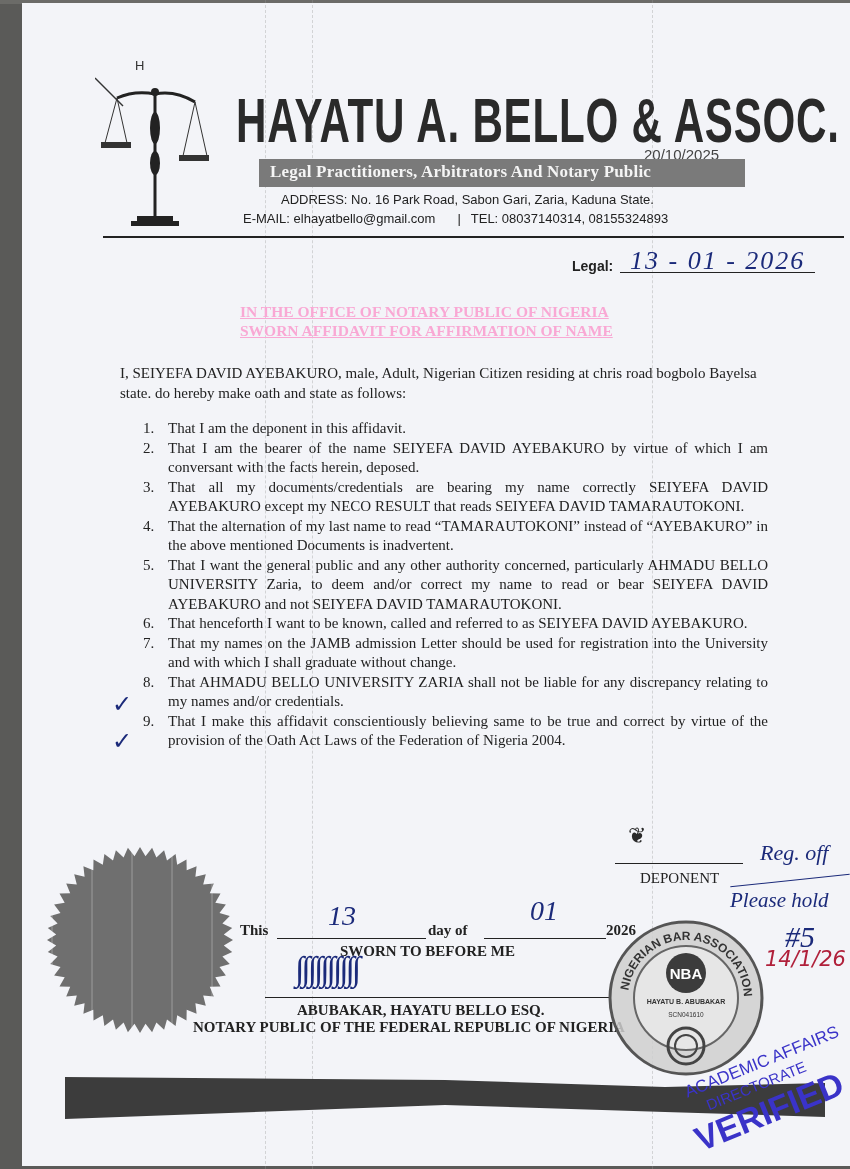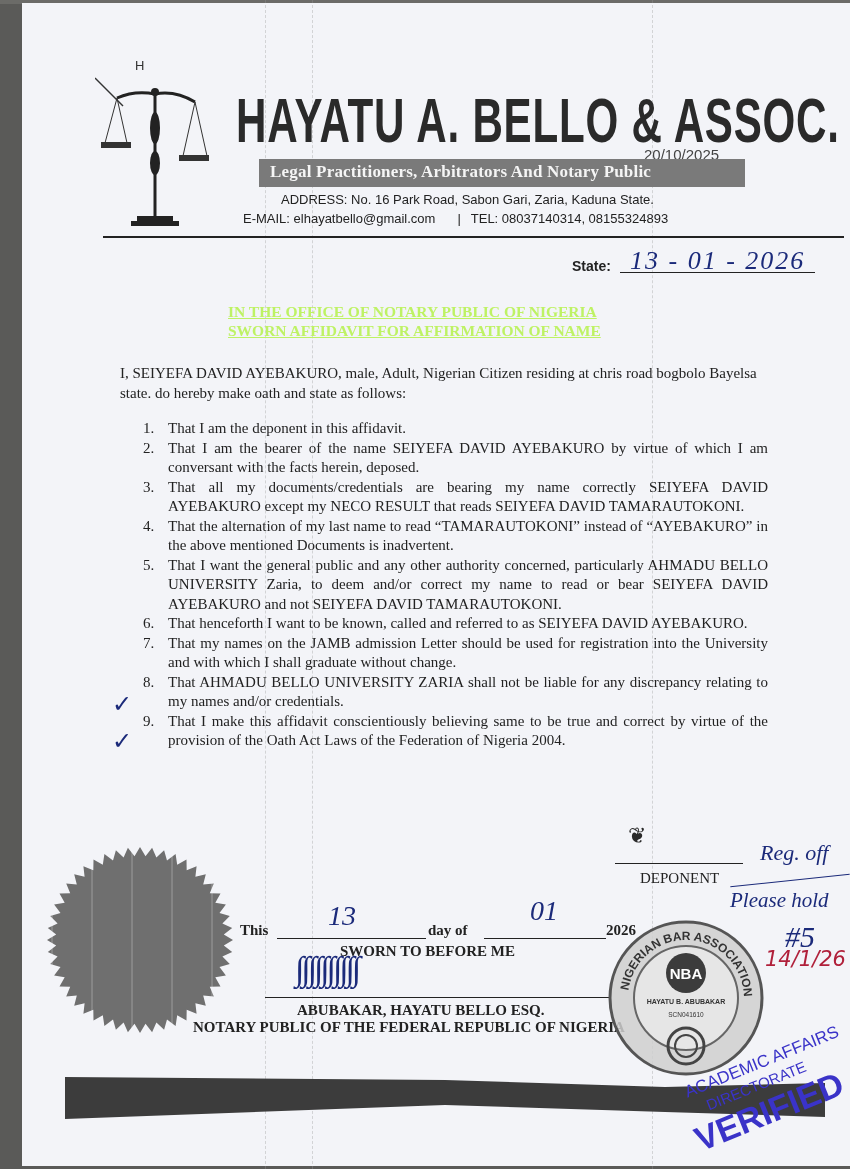--- a/index.html
+++ b/index.html
@@ -18,21 +18,21 @@
   .address { position: absolute; left: 281px; top: 192px; font-family: "Liberation Sans", sans-serif; font-size: 13px; color: #222; white-space: nowrap; }
   .contact { position: absolute; left: 243px; top: 211px; font-family: "Liberation Sans", sans-serif; font-size: 13px; color: #222; white-space: nowrap; }
   .contact .sep { margin: 0 10px 0 22px; }
   .head-rule { position: absolute; left: 103px; top: 236px; width: 741px; height: 2px; background: #222; }
 
   .date-row { position: absolute; left: 572px; top: 258px; font-family: "Liberation Sans", sans-serif; font-size: 14px; font-weight: bold; color: #222; }
   .date-line { position: absolute; left: 620px; top: 272px; width: 195px; height: 1px; background: #222; }
   .hand { font-family: Liberation Serif, serif; font-style: italic; color: #1b2a7a; }
   .date-hand { position: absolute; left: 630px; top: 246px; font-size: 26px; font-weight: lighter; letter-spacing: 2px; }
 
-  .title { position: absolute; left: 228px; font-weight: bold; font-size: 15.5px; color: #bef264; text-decoration: underline; white-space: nowrap; text-align: right; }
+  .title { position: absolute; left: 240px; font-weight: bold; font-size: 15.5px; color: #f9a8d4; text-decoration: underline; white-space: nowrap; text-align: right; }
   .title1 { top: 303px; }
   .title2 { top: 322px; }
 
   .intro { position: absolute; left: 120px; top: 363px; width: 650px; font-size: 15px; line-height: 20px; color: #222; }
 
   .list { position: absolute; left: 143px; top: 419px; width: 625px; margin: 0; padding: 0; list-style: none; font-size: 15px; line-height: 19.5px; color: #222; }
   .list li { position: relative; padding-left: 25px; text-align: justify; }
   .list li .num { position: absolute; left: 0; top: 0; }
 
   .check { position: absolute; font-size: 24px; color: #1b2a7a; font-family: "DejaVu Sans", sans-serif; }
@@ -101,21 +101,21 @@
 <div class="firm-name">HAYATU A. BELLO &amp; ASSOC.</div>
 <div class="stamp-date">20/10/2025</div>
 <div class="tagline-bar"></div>
 <div class="tagline">Legal Practitioners, Arbitrators And Notary Public</div>
 <div class="address">ADDRESS: No. 16 Park Road, Sabon Gari, Zaria, Kaduna State.</div>
 <div class="contact">
   <span>E-MAIL: elhayatbello@gmail.com</span><span class="sep">|</span><span>TEL: 08037140314, 08155324893</span>
 </div>
 <div class="head-rule"></div>
 
-<span class="date-row">State:</span>
+<span class="date-row">Legal:</span>
 <span class="date-hand hand">13 - 01 - 2026</span>
 <div class="date-line"></div>
 
 <div class="title title1">IN THE OFFICE OF NOTARY PUBLIC OF NIGERIA</div>
 <div class="title title2">SWORN AFFIDAVIT FOR AFFIRMATION OF NAME</div>
 
 <div class="intro">I, SEIYEFA DAVID AYEBAKURO, male, Adult, Nigerian Citizen residing at chris road bogbolo Bayelsa state. do hereby make oath and state as follows:</div>
 
 <ol class="list">
   <li><span class="num">1.</span><span>That I am the deponent in this affidavit.</span></li>

